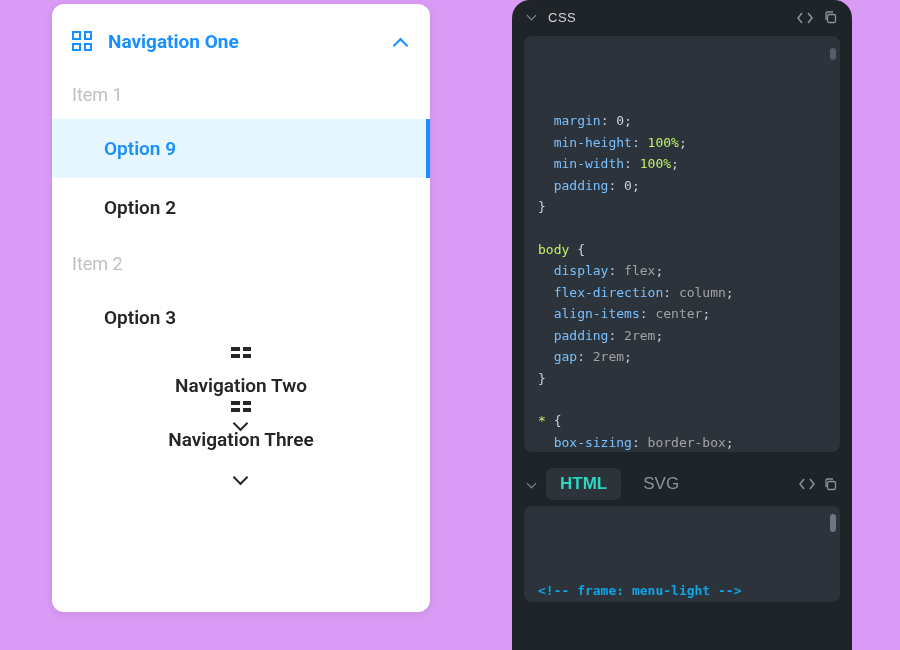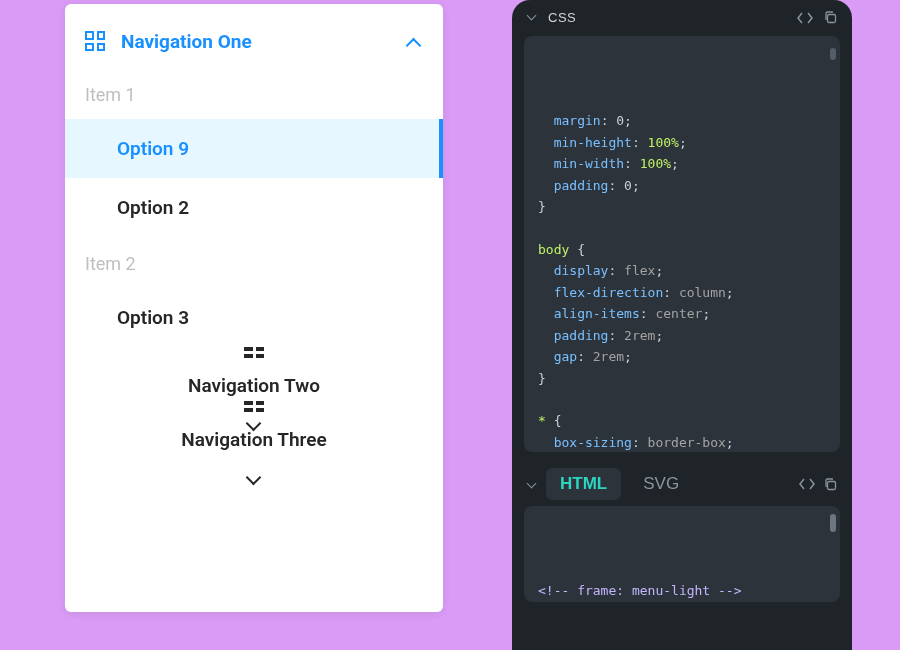--- a/index.html
+++ b/index.html
@@ -13,24 +13,23 @@
   }
 
   
   .menu-card {
     position: absolute;
     left: 52px;
     top: 4px;
     width: 378px;
     height: 608px;
     background: #ffffff;
-    border-radius: 6px;
+    border-radius: 12px;
     padding: 10px 0 0 0;
     box-shadow: 0 2px 8px rgba(0,0,0,0.08);
-    margin-left: 13px;
   }
   .nav-header {
     display: flex;
     align-items: center;
     height: 54px;
     padding: 0 20px;
     gap: 16px;
   }
   .nav-header.active { color: #1890ff; }
   .nav-header.inactive { color: #262626; flex-direction: column; }
@@ -117,21 +116,21 @@
     position: relative;
     overflow: hidden;
   }
   .code-block.css-block { height: 416px; }
   .tok-prop { color: #79c0ff; }
   .tok-val  { color: #a3a3a3; }
   .tok-num  { color: #c9d1d9; }
   .tok-pct  { color: #bef264; }
   .tok-sel  { color: #bef264; }
   .tok-punc { color: #c9d1d9; }
-  .tok-cmt  { color: #c4b5fd; }
+  .tok-cmt  { color: #0ea5e9; font-weight: bold; }
   .scroll-dot {
     position: absolute; right: 4px; top: 12px;
     width: 6px; height: 12px; border-radius: 3px;
     background: #545d68;
   }
 
   .tab-row {
     display: flex;
     align-items: center;
     padding: 6px 14px;

